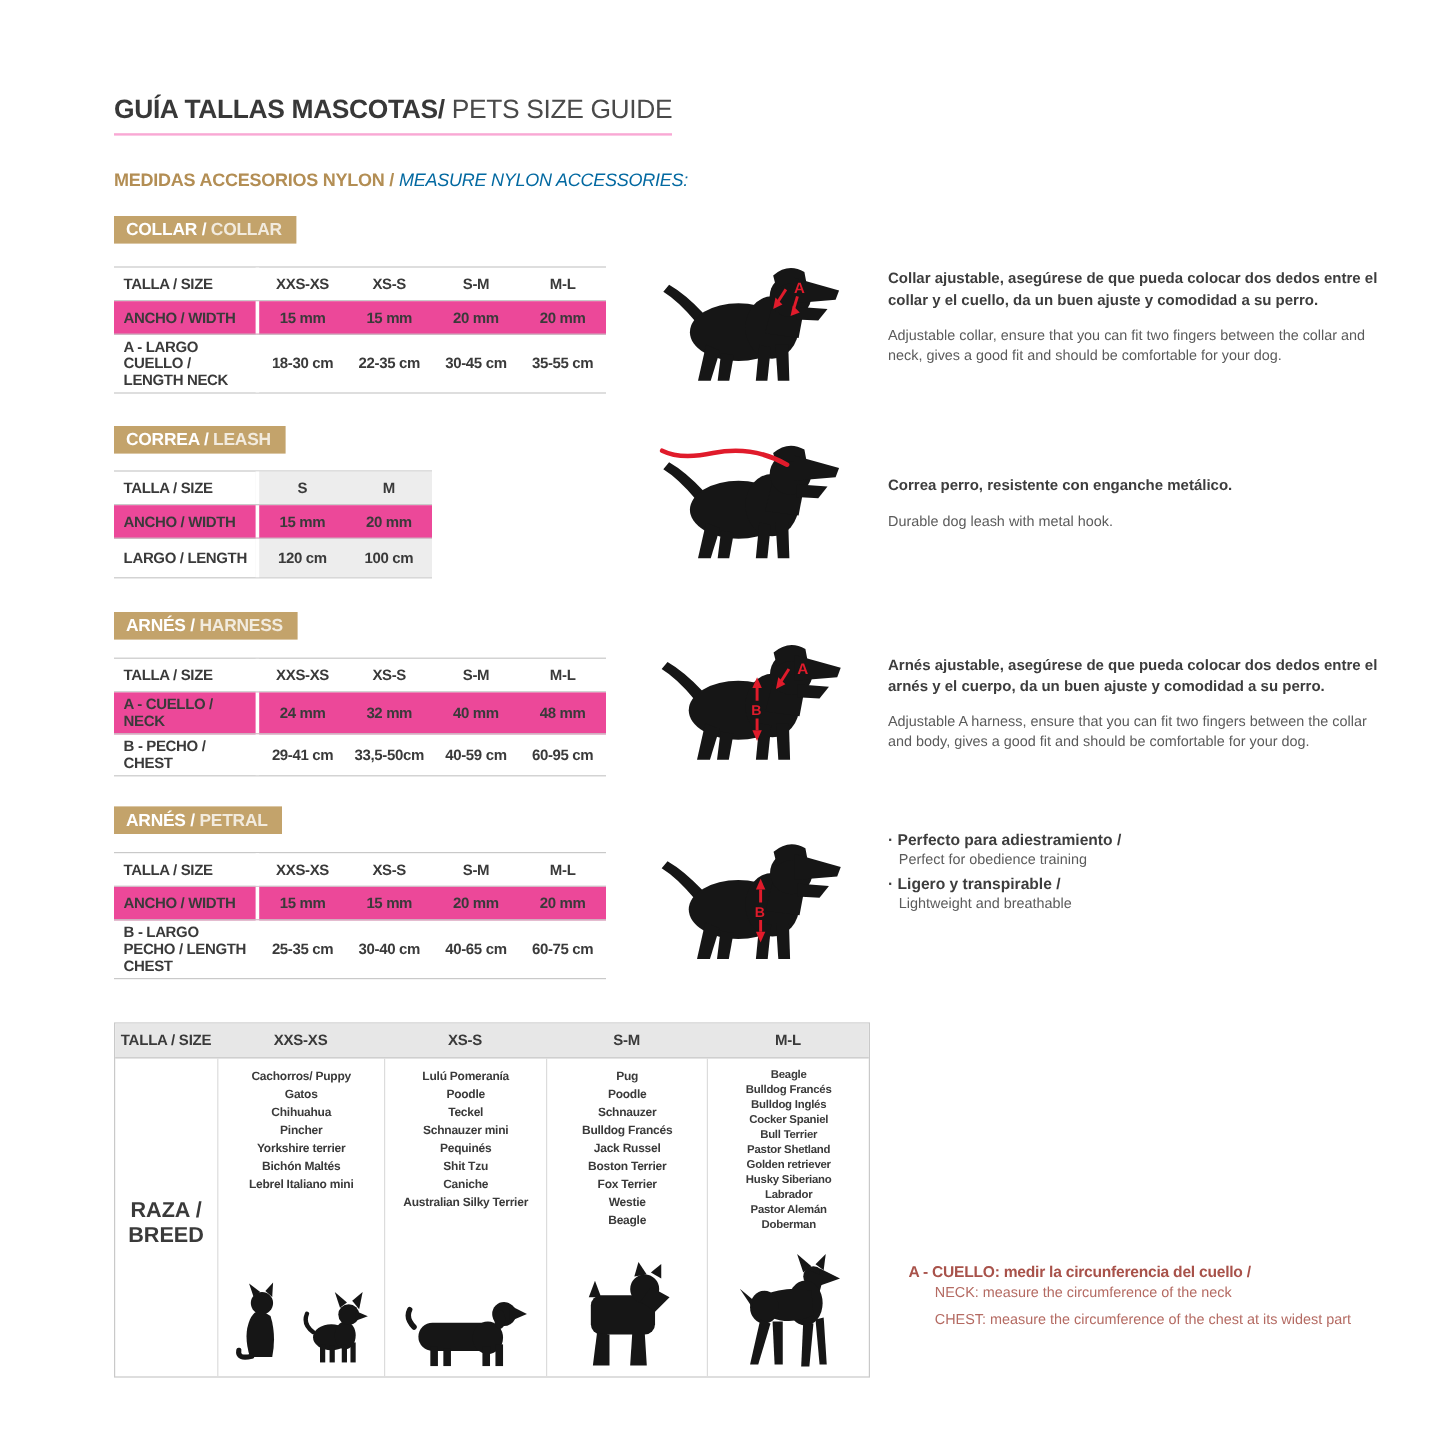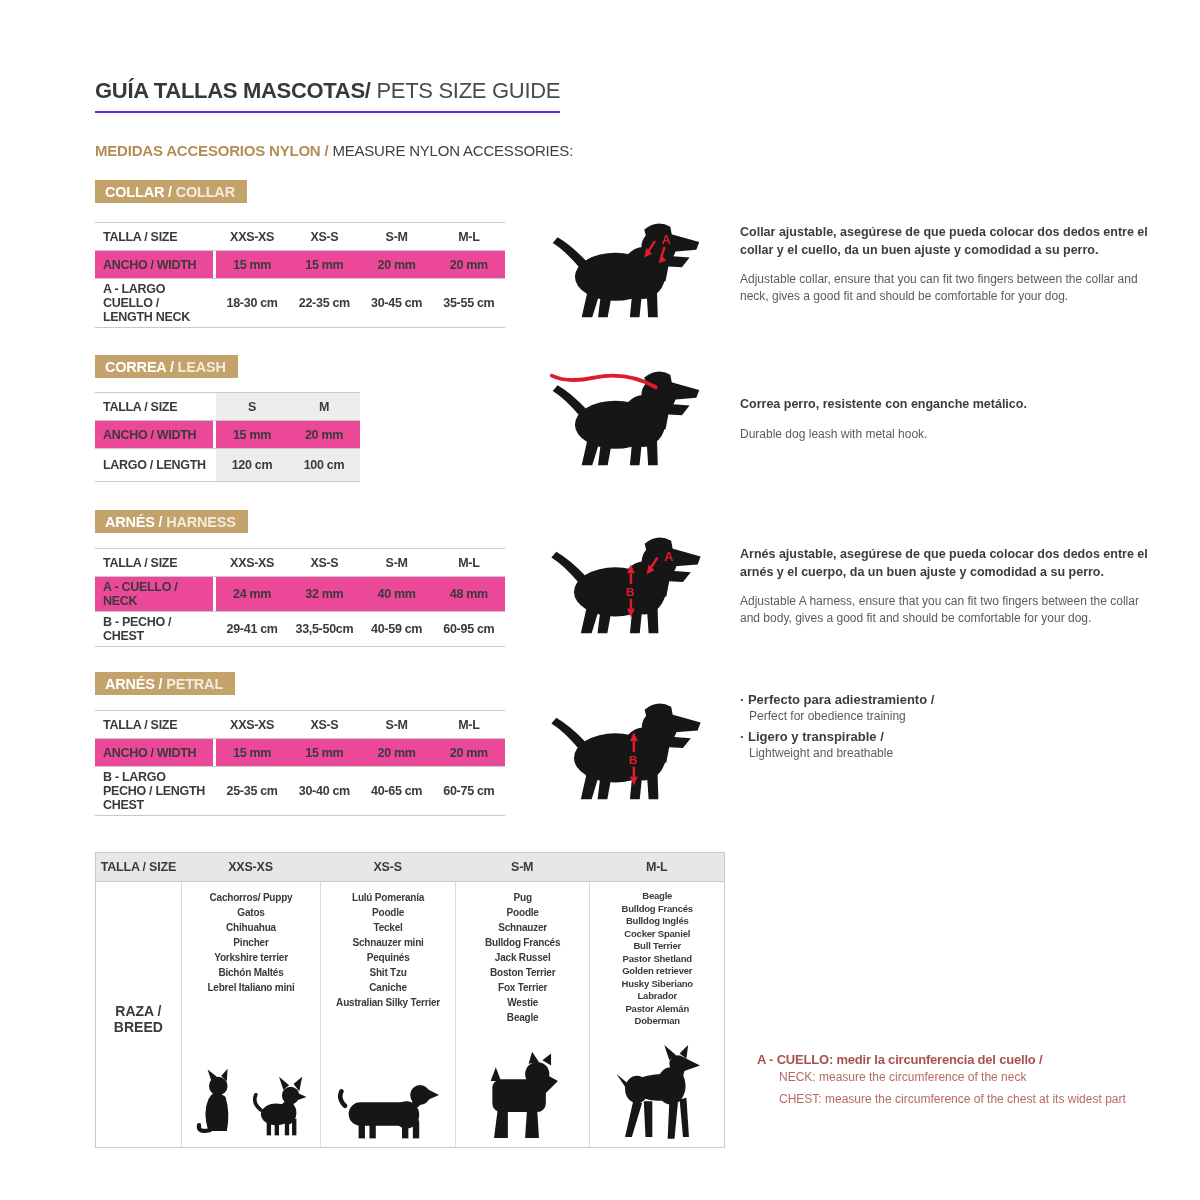--- a/index.html
+++ b/index.html
@@ -1,25 +1,25 @@
 <!DOCTYPE html>
 <html><head>
 <meta charset="utf-8">
 <style>
   html,body{margin:0;padding:0;background:#fff;}
   body{width:1200px;height:1200px;position:relative;font-family:"Liberation Sans",sans-serif;color:#3a3a3a;overflow:hidden;}
   .abs{position:absolute;}
 
   
-  .title-wrap{left:95px;top:78px;font-size:22px;letter-spacing:-.3px;border-bottom:2px solid #6d28d9;padding-bottom:7px;display:inline-block;}
+  .title-wrap{left:95px;top:78px;font-size:22px;letter-spacing:-.3px;border-bottom:2px solid #f9a8d4;padding-bottom:7px;display:inline-block;}
   .title-es{font-weight:bold;color:#383838;}
   .title-en{font-weight:normal;color:#4a4a4a;}
   .subtitle{left:95px;top:142px;font-size:15px;letter-spacing:-.2px;}
   .sub-es{font-weight:bold;color:#b38e54;}
-  .sub-en{color:#404040;}
+  .sub-en{color:#0369a1;font-style:italic;}
 
   
   .badge{background:#c3a36b;color:#fff;font-weight:bold;font-size:14.5px;padding:4px 12px 3px 10px;letter-spacing:-.2px;display:inline-block;}
   .badge .sec{color:rgba(255,255,255,.78);}
 
   
   .size-table{border-top:1px solid #c9c9c9;box-sizing:border-box;background:#fff;}
   .size-table .row{display:flex;align-items:stretch;border-bottom:1px solid #c9c9c9;min-height:27px;}
   .size-table .row.tall{min-height:42px;}
   .size-table .lbl{width:118px;box-sizing:border-box;padding:3px 2px 3px 8px;font-weight:bold;font-size:12.5px;letter-spacing:-.3px;display:flex;align-items:center;}
@@ -39,21 +39,21 @@
   .bullet .es::before{content:"· ";}
   .bullet .en{font-size:12px;color:#5b5b5b;margin-left:9px;margin-top:2px;}
 
   
   .breed-table{left:95px;top:852px;width:630px;border:1px solid #c9c9c9;box-sizing:border-box;background:#fff;}
   .breed-head{display:flex;background:#e7e7e7;border-bottom:1px solid #c9c9c9;height:28px;}
   .breed-head .bh{display:flex;align-items:center;justify-content:center;font-weight:bold;font-size:12.5px;letter-spacing:-.2px;}
   .breed-body{display:flex;height:265px;}
   .bc{box-sizing:border-box;display:flex;flex-direction:column;align-items:center;text-align:center;padding-top:8px;}
   .bc + .bc{border-left:1px solid #dcdcdc;}
-  .c0{width:85px;justify-content:center;font-weight:bold;font-size:14px;}
+  .c0{width:85px;justify-content:center;font-weight:bold;font-size:18px;}
   .c1{width:140px;} .c2{width:135px;} .c3{width:135px;} .c4{width:135px;}
   .breed-list div{font-weight:bold;font-size:10px;line-height:15px;letter-spacing:-.2px;}
   .c4 .breed-list div{font-size:9.5px;line-height:12.5px;}
   .sil{margin-top:auto;margin-bottom:4px;display:flex;align-items:flex-end;justify-content:center;gap:6px;}
 
   
   .notes{left:757px;top:1052px;width:430px;}
   .note{margin-bottom:8px;}
   .note .es{font-weight:bold;font-size:13px;color:#a8524a;letter-spacing:-.2px;}
   .note .en{font-size:12px;color:#b46a62;margin-left:22px;margin-top:3px;}

